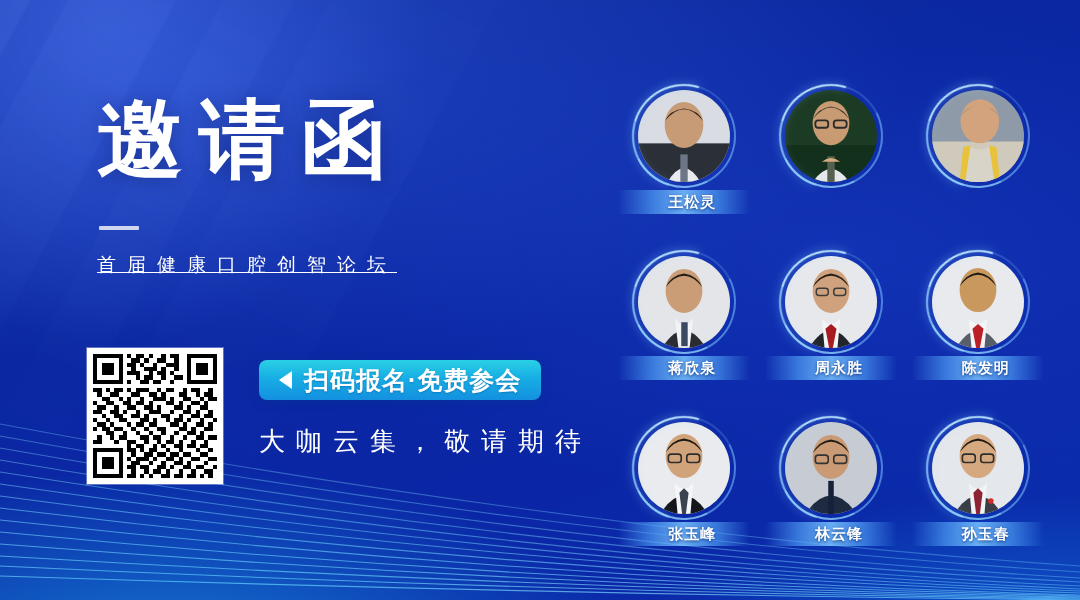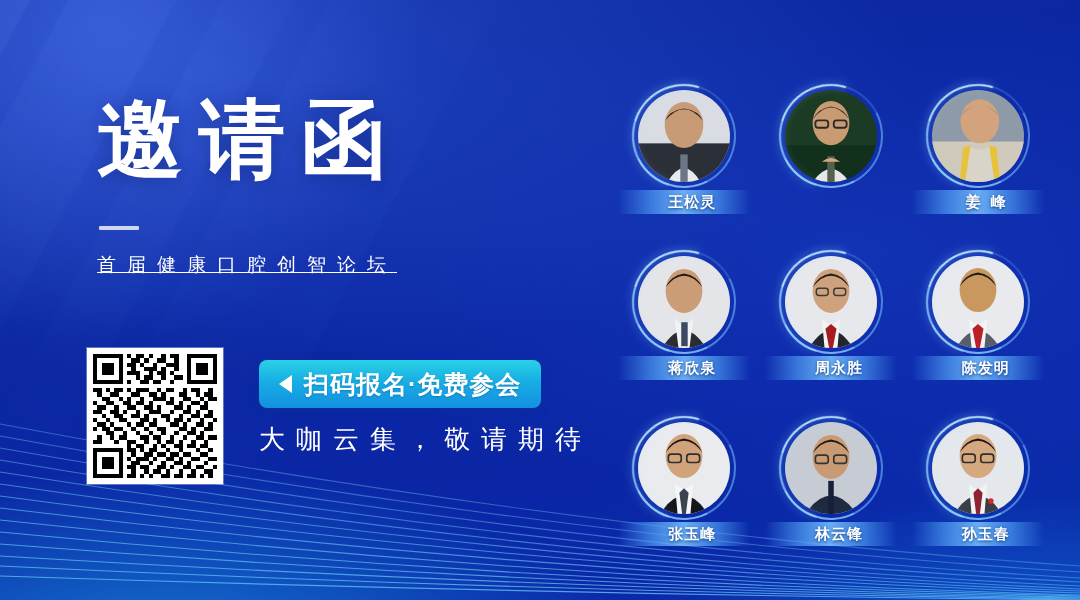--- a/index.html
+++ b/index.html
@@ -51,31 +51,31 @@
   .divider{width:40px;height:4px;background:#cfd6ef;margin:44px 0 22px 2px;border-radius:1px;}
   .subtitle{font-size:19px;color:#fff;letter-spacing:11px;font-weight:400;text-decoration:underline;}
 
   .cta-row{position:absolute;left:87px;top:348px;display:flex;align-items:flex-start;}
   .qr{width:136px;height:136px;background:#fff;padding:6px;box-sizing:border-box;
       box-shadow:0 0 0 1px rgba(255,255,255,.35);}
   .qr svg{display:block;width:100%;height:100%;}
   .cta-text{margin-left:36px;padding-top:12px;}
   .cta-btn{
     display:inline-flex;align-items:center;gap:10px;
-    height:48px;padding:0 20px;border-radius:8px;
+    height:40px;padding:0 20px;border-radius:8px;
     background:linear-gradient(180deg,#2ad0e6 0%,#17aee4 45%,#1490e0 100%);
     box-shadow:0 2px 10px rgba(0,60,140,.35);
   }
   .cta-btn .tri{
     width:0;height:0;border-top:9px solid transparent;border-bottom:9px solid transparent;
     border-right:13px solid #fff;margin-right:2px;
   }
   .cta-btn .lbl{color:#fff;font-size:25px;font-weight:700;letter-spacing:1px;
     text-shadow:0 1px 2px rgba(0,60,120,.35);}
-  .tagline{margin-top:14px;color:#fff;font-size:26px;letter-spacing:11px;font-family:Liberation Mono, monospace;}
+  .tagline{margin-top:24px;color:#fff;font-size:26px;letter-spacing:11px;font-family:Liberation Mono, monospace;}
 
   
   .grid{position:absolute;left:611px;top:90px;width:440px;
         display:grid;grid-template-columns:repeat(3,1fr);row-gap:42px;}
   .cell{position:relative;display:flex;flex-direction:column;align-items:center;}
   .avatar{position:relative;width:92px;height:92px;border-radius:50%;overflow:visible;}
   .ring{position:absolute;inset:-6px;border-radius:50%;
         border:2px solid rgba(130,195,255,.22);}
   .ring-arc{position:absolute;inset:-6px;border-radius:50%;
         border:2px solid transparent;
@@ -431,23 +431,20 @@
             <path d="M31 28 Q52 6 73 28 Q66 18 52 17 Q38 18 31 28Z" fill="#8e8a85"></path>
             <path d="M40 60 q12 10 24 0 l4 40 h-32 Z" fill="#d8d4c8"></path>
             <path d="M62 60 l6 40 h6 l-4 -38 Z" fill="#e8c23a"></path>
             <path d="M42 60 l-6 40 h-6 l4 -38 Z" fill="#e8c23a"></path>
           </svg>
         </div>
         <div class="ring"></div>
         <div class="ring-arc2"></div>
         <div class="ring-arc"></div>
       </div>
-      <div class="nameband">
-        <span class="nm wide">姜峰</span>
-      </div>
     </div>
 
     <div class="cell">
       <div class="avatar">
         <div class="photo">
           <svg viewBox="0 0 100 100">
             <rect width="100" height="100" fill="#e3e5e9"></rect>
             <path d="M26 100 Q50 62 74 100 Z" fill="#2b2c31"></path>
             <path d="M40 68 Q50 80 60 68 L56 100 H44 Z" fill="#f2f3f5"></path>
             <rect x="47" y="72" width="7" height="26" fill="#3b4a63"></rect>

